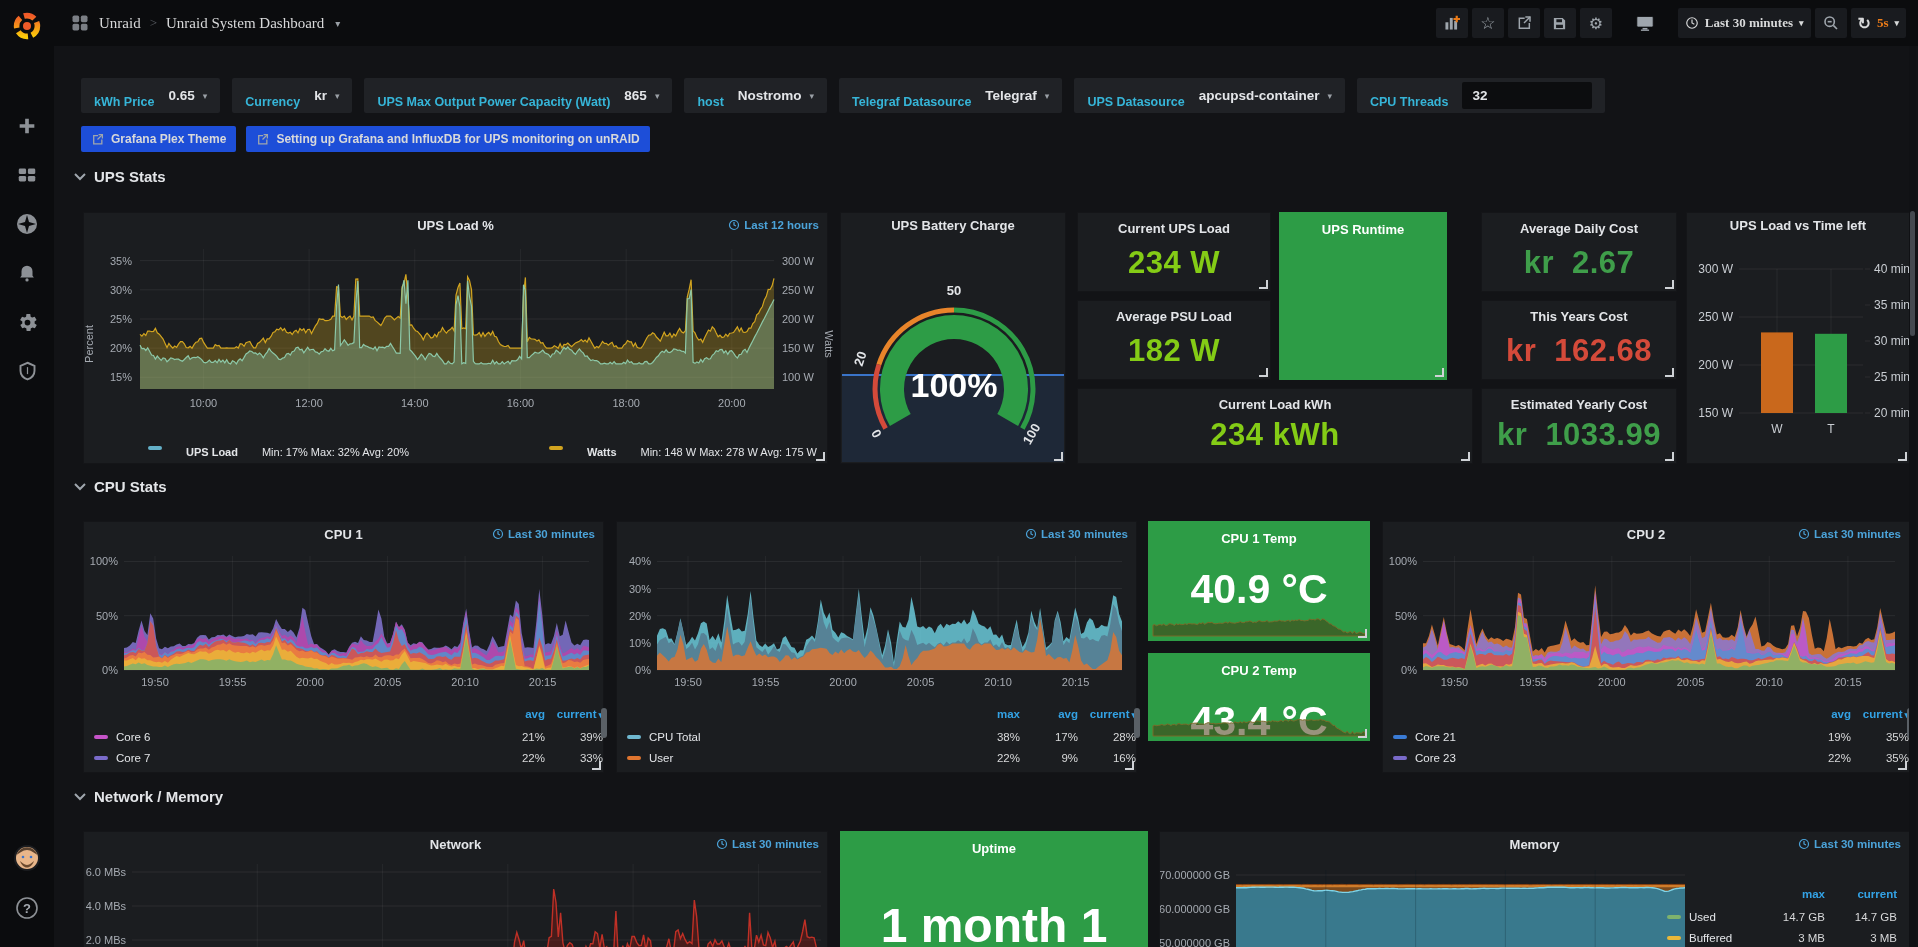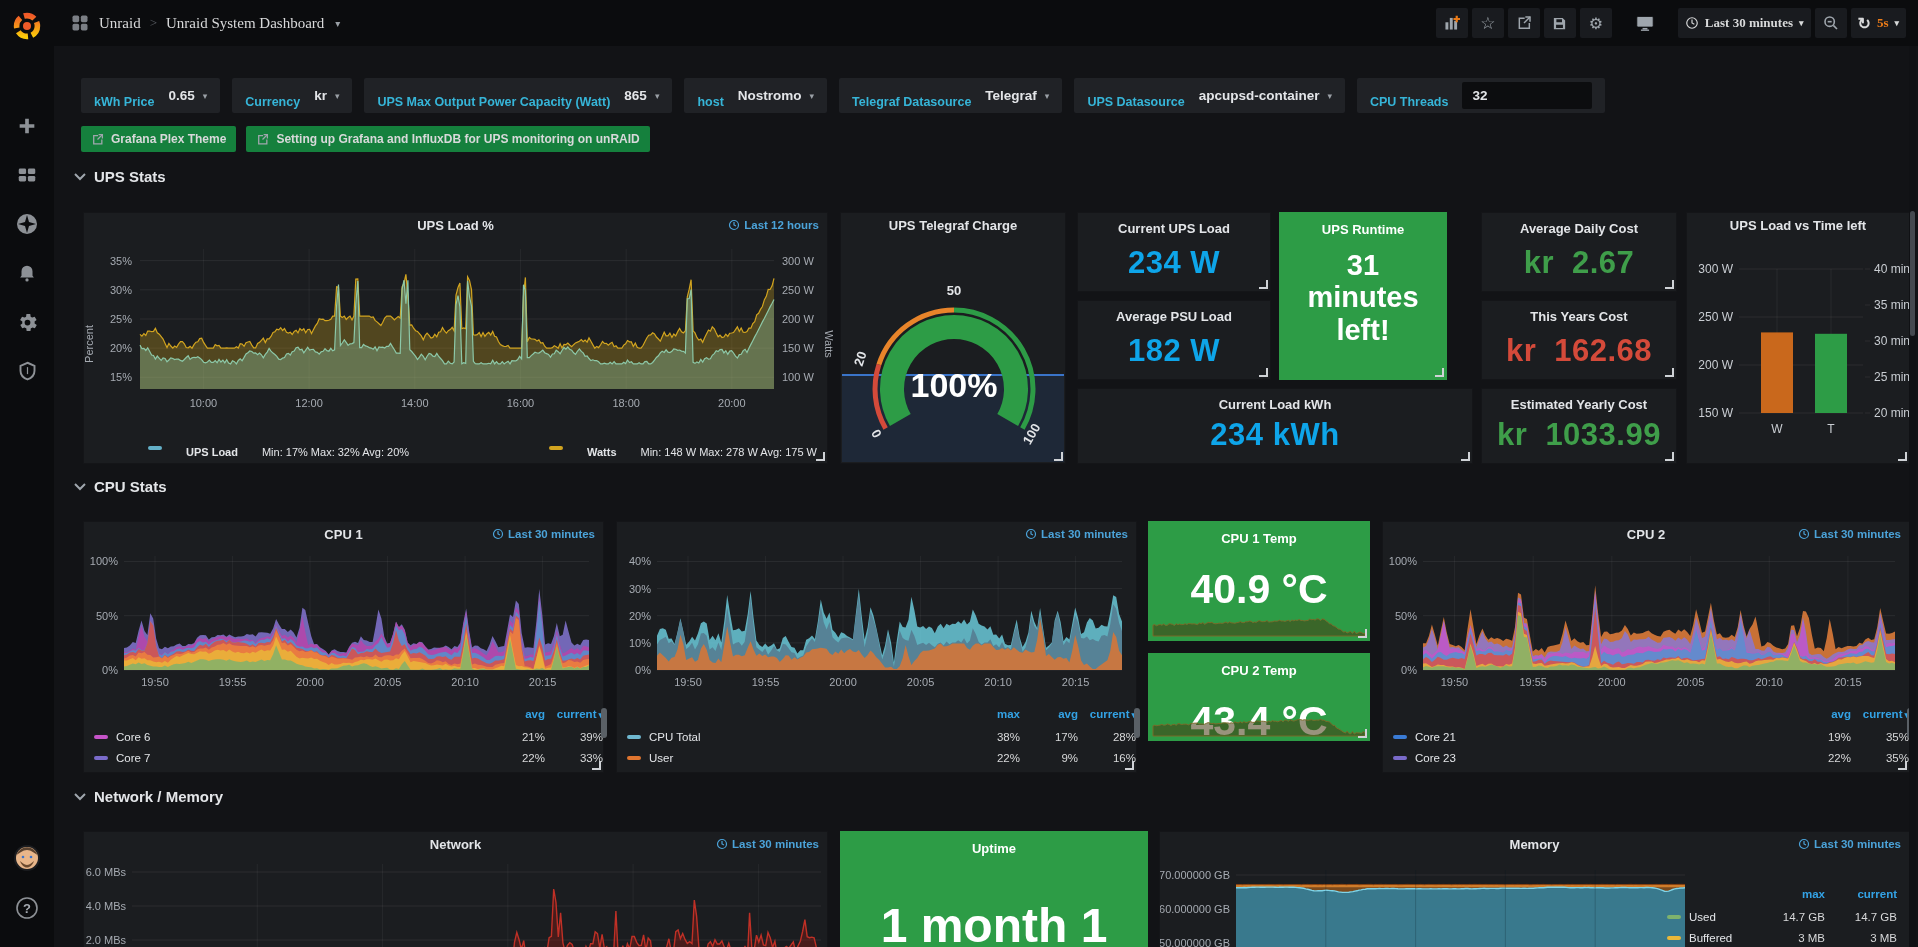--- a/index.html
+++ b/index.html
@@ -29,21 +29,21 @@
   
   .pills { left:81px; top:78px; display:flex; gap:12px; }
   .pill { display:inline-flex; align-items:center; background:#202226; height:35px; padding:0 13px;
     border-radius:2px; cursor:pointer; }
   .pill .vlabel { color:#36b5d8; font-weight:bold; font-size:12.5px; margin-right:14px; white-space:nowrap;margin-top:12px; }
   .pill .vval { color:#e3e5e8; font-weight:bold; font-size:13.5px; white-space:nowrap; }
   .pill .caret { color:#9aa0a6; font-size:9px; margin-left:8px; }
   .vinput { background:#0c0d0f; color:#e3e5e8; font-weight:bold; font-size:13.5px; height:27px;
     line-height:27px; padding:0 10px; min-width:130px; border-radius:2px; }
   .links { left:81px; top:126px; display:flex; gap:10px; }
-  .dlink { display:inline-flex; align-items:center; gap:7px; background:#15803d; height:26px;
+  .dlink { display:inline-flex; align-items:center; gap:7px; background:#1d4ed8; height:26px;
     padding:0 10px; font-size:12px; font-weight:bold; color:#d8d9da; border-radius:2px; cursor:pointer; }
   .dlink svg { color:#9fa6ad; }
 
   
   .sec { display:flex; align-items:center; gap:8px; font-size:15px; font-weight:bold; color:#e3e5e8;
     cursor:pointer; }
   .sec svg { color:#9fa6ad; }
 
   
   .panel { position:absolute; background:#1b1d20; border:1px solid #141518; }
@@ -62,21 +62,21 @@
   svg text.baxis { fill:#c9cdd2; font-size:12px; }
 
   .axis-unit { position:absolute; font-size:11px; color:#a6abb2; }
   .rot-l { left:-14px; top:50%; transform:rotate(-90deg); }
   .rot-r { right:-16px; top:50%; transform:rotate(90deg); }
 
   
   .stat-title { position:absolute; top:8px; left:0; right:0; text-align:center; font-size:13px;
     font-weight:bold; color:#e3e5e8; }
   .stat-value { position:absolute; top:32px; left:0; right:0; text-align:center; font-size:31px;
-    font-weight:bold; color:#0ea5e9; letter-spacing:.5px; }
+    font-weight:bold; color:#84cc16; letter-spacing:.5px; }
   .stat-value.small-top { top:28px; }
   .cost { display:flex; justify-content:center; gap:18px; }
   .c-green { color:#3f9e4a; }
   .c-red { color:#d44a3a; }
   .runtime-val { position:absolute; top:36px; left:24px; right:24px; text-align:center; font-size:29px;
     line-height:1.12; font-weight:bold; color:#fff; }
   .temp-val { position:absolute; top:44px; left:0; right:0; text-align:center; font-size:41px;
     font-weight:bold; color:#fff; }
   .uptime-val { position:absolute; top:66px; left:0; right:0; text-align:center; font-size:48px;
     font-weight:bold; color:#fff; white-space:nowrap; }
@@ -377,41 +377,40 @@
     <div class="lg-item">
         <span class="sw" style="background: rgb(210, 164, 31);"></span>
         <span class="lg-name">Watts</span>
         <span class="lg-stats">Min: 148 W  Max: 278 W  Avg: 175 W</span>
       </div>
   </div>
 </div>
 
 <div class="panel" style="left:840px;top:212px;width:226px;height:252px">
   <div class="gauge-band"></div>
-  <div class="ptitle">UPS Telegraf Charge</div>
+  <div class="ptitle">UPS Battery Charge</div>
   <svg class="chart" id="c-gauge" width="224" height="222">
       <path d="M44.6 189.5 A79 79 0 0 1 37.9 125.6" stroke="#d44a3a" stroke-width="5" fill="none"></path>
       <path d="M37.9 125.6 A79 79 0 0 1 113.0 71.0" stroke="#e8842a" stroke-width="5" fill="none"></path>
       <path d="M113.0 71.0 A79 79 0 0 1 181.4 189.5" stroke="#2d9c46" stroke-width="5" fill="none"></path>
       <path d="M59.3 181.0 A62 62 0 1 1 166.7 181.0" stroke="#2d9c46" stroke-width="24" fill="none"></path>
       <text class="gtick" x="31.6" y="197.0" text-anchor="middle" transform="rotate(60 31.6 197.0)">0</text>
       <text class="gtick" x="23.6" y="121.0" text-anchor="middle" transform="rotate(-72 23.6 121.0)">20</text>
       <text class="gtick" x="113.0" y="56.0" text-anchor="middle" transform="rotate(0 113.0 56.0)">50</text>
       <text class="gtick" x="194.4" y="197.0" text-anchor="middle" transform="rotate(-60 194.4 197.0)">100</text>
     <text class="gval" x="113" y="158" text-anchor="middle">100%</text>
   </svg>
 </div>
 
 <div class="panel" style="left:1077px;top:212px;width:194px;height:80px">
   <div class="stat-title">Current UPS Load</div>
   <div class="stat-value">234 W</div>
 </div>
 <div class="panel green-panel" style="left:1279px;top:212px;width:168px;height:168px">
   <div class="ptitle" style="top:4px">UPS Runtime</div>
-  <div class="runtime-val">31 minutes left!</div>
 </div>
 <div class="panel" style="left:1481px;top:212px;width:196px;height:80px">
   <div class="stat-title">Average Daily Cost</div>
   <div class="stat-value cost c-green">
       <span>kr</span>
       <span>2.67</span>
     </div>
 </div>
 <div class="panel" style="left:1077px;top:300px;width:194px;height:80px">
   <div class="stat-title">Average PSU Load</div>

